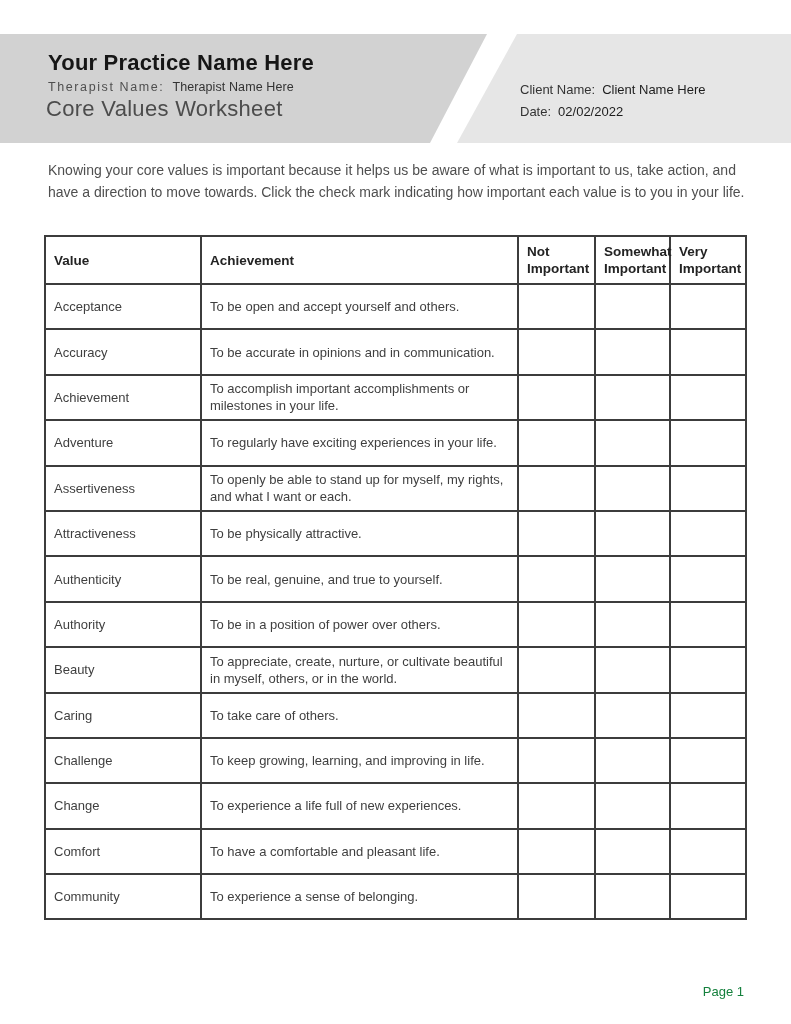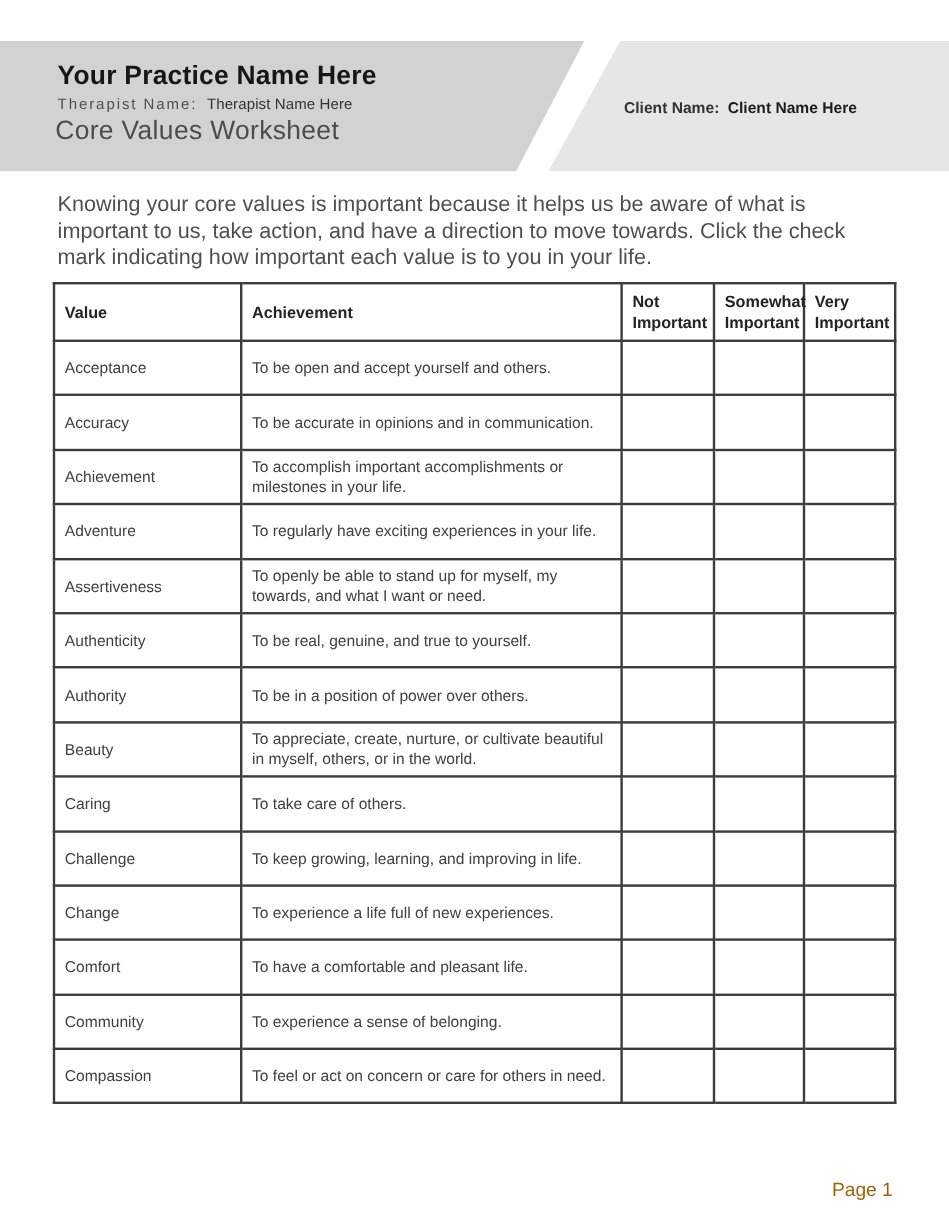--- a/index.html
+++ b/index.html
@@ -46,28 +46,28 @@
   }
   .therapist-line .t-label{letter-spacing:1.6px;color:#4f4f4f;margin-top:20px;}
   .therapist-line .t-value{letter-spacing:.1px;color:#333333;margin-left:8px;margin-top:40px;}
   .worksheet-title{
     position:absolute;left:46px;top:62px;
     font-size:22px;font-weight:400;color:#4c4c4c;
     letter-spacing:.3px;
   }
   .client-block{
     position:absolute;left:520px;top:45px;
-    font-size:13px;color:#222222;line-height:22px;font-weight:bold;
+    font-size:13px;color:#222222;line-height:22px;
   }
   .client-row .c-label{color:#333333;}
   .client-row .c-value{color:#1d1d1d;margin-left:7px;}
   
   .intro{
     position:absolute;left:48px;top:159px;width:697px;
-    font-size:18px;line-height:22px;color:#4f4f4f;
+    font-size:14px;line-height:22px;color:#4f4f4f;
   }
   
   .values-table{
     position:absolute;left:44px;top:210px;
     width:701px;
     border-collapse:collapse;
     table-layout:fixed;
     margin-top:25px;
   }
   .values-table th,.values-table td{
@@ -84,40 +84,43 @@
   .values-table tbody td{
     height:45.4px;
     font-size:13px;color:var(--text-mid);
     padding:2px 6px 2px 8px;
     line-height:17px;
   }
   .values-table td.c-rate{cursor:pointer;}
   
   .page-number{
     position:absolute;right:47px;top:984px;
-    font-size:16px;color:#a16207;
+    font-size:13px;color:#15803d;
   }
 </style>
 </head>
 <body>
 
 <div class="page">
 
   <div class="banner">
     <div class="banner-dark"></div>
     <div class="banner-light"></div>
     <div class="banner-content">
       <div class="practice-name">Your Practice Name Here</div>
       <div class="therapist-line">
         <span class="t-label">Therapist Name:</span><span class="t-value">Therapist Name Here</span>
       </div>
       <div class="worksheet-title">Core Values Worksheet</div>
       <div class="client-block">
         <div class="client-row">
           <span class="c-label">Client Name:</span><span class="c-value">Client Name Here</span>
+        </div>
+        <div class="client-row">
+          <span class="c-label">Date:</span><span class="c-value">02/02/2022</span>
         </div>
       </div>
     </div>
   </div>
 
   <div class="intro">Knowing your core values is important because it helps us be aware of what is important to us, take action, and have a direction to move towards. Click the check mark indicating how important each value is to you in your life.</div>
 
   <table class="values-table">
     <colgroup>
       <col style="width:156px">
@@ -163,26 +166,33 @@
     <tr>
       <td class="c-val">Adventure</td>
       <td class="c-desc">To regularly have exciting experiences in your life.</td>
       <td class="c-rate"></td>
       <td class="c-rate"></td>
       <td class="c-rate"></td>
     </tr>
 
     <tr>
       <td class="c-val">Assertiveness</td>
-      <td class="c-desc">To openly be able to stand up for myself, my towards, and what I want or need.</td>
-      <td class="c-rate"></td>
-      <td class="c-rate"></td>
-      <td class="c-rate"></td>
-    </tr>
-
+      <td class="c-desc">To openly be able to stand up for myself, my rights, and what I want or each.</td>
+      <td class="c-rate"></td>
+      <td class="c-rate"></td>
+      <td class="c-rate"></td>
+    </tr>
+
+    <tr>
+      <td class="c-val">Attractiveness</td>
+      <td class="c-desc">To be physically attractive.</td>
+      <td class="c-rate"></td>
+      <td class="c-rate"></td>
+      <td class="c-rate"></td>
+    </tr>
 
     <tr>
       <td class="c-val">Authenticity</td>
       <td class="c-desc">To be real, genuine, and true to yourself.</td>
       <td class="c-rate"></td>
       <td class="c-rate"></td>
       <td class="c-rate"></td>
     </tr>
 
     <tr>
@@ -234,25 +244,18 @@
     </tr>
 
     <tr>
       <td class="c-val">Community</td>
       <td class="c-desc">To experience a sense of belonging.</td>
       <td class="c-rate"></td>
       <td class="c-rate"></td>
       <td class="c-rate"></td>
     </tr>
 
-    <tr>
-      <td class="c-val">Compassion</td>
-      <td class="c-desc">To feel or act on concern or care for others in need.</td>
-      <td class="c-rate"></td>
-      <td class="c-rate"></td>
-      <td class="c-rate"></td>
-    </tr>
   </tbody>
   </table>
 
   <div class="page-number">Page 1</div>
 
 </div>
 
 </body></html>

